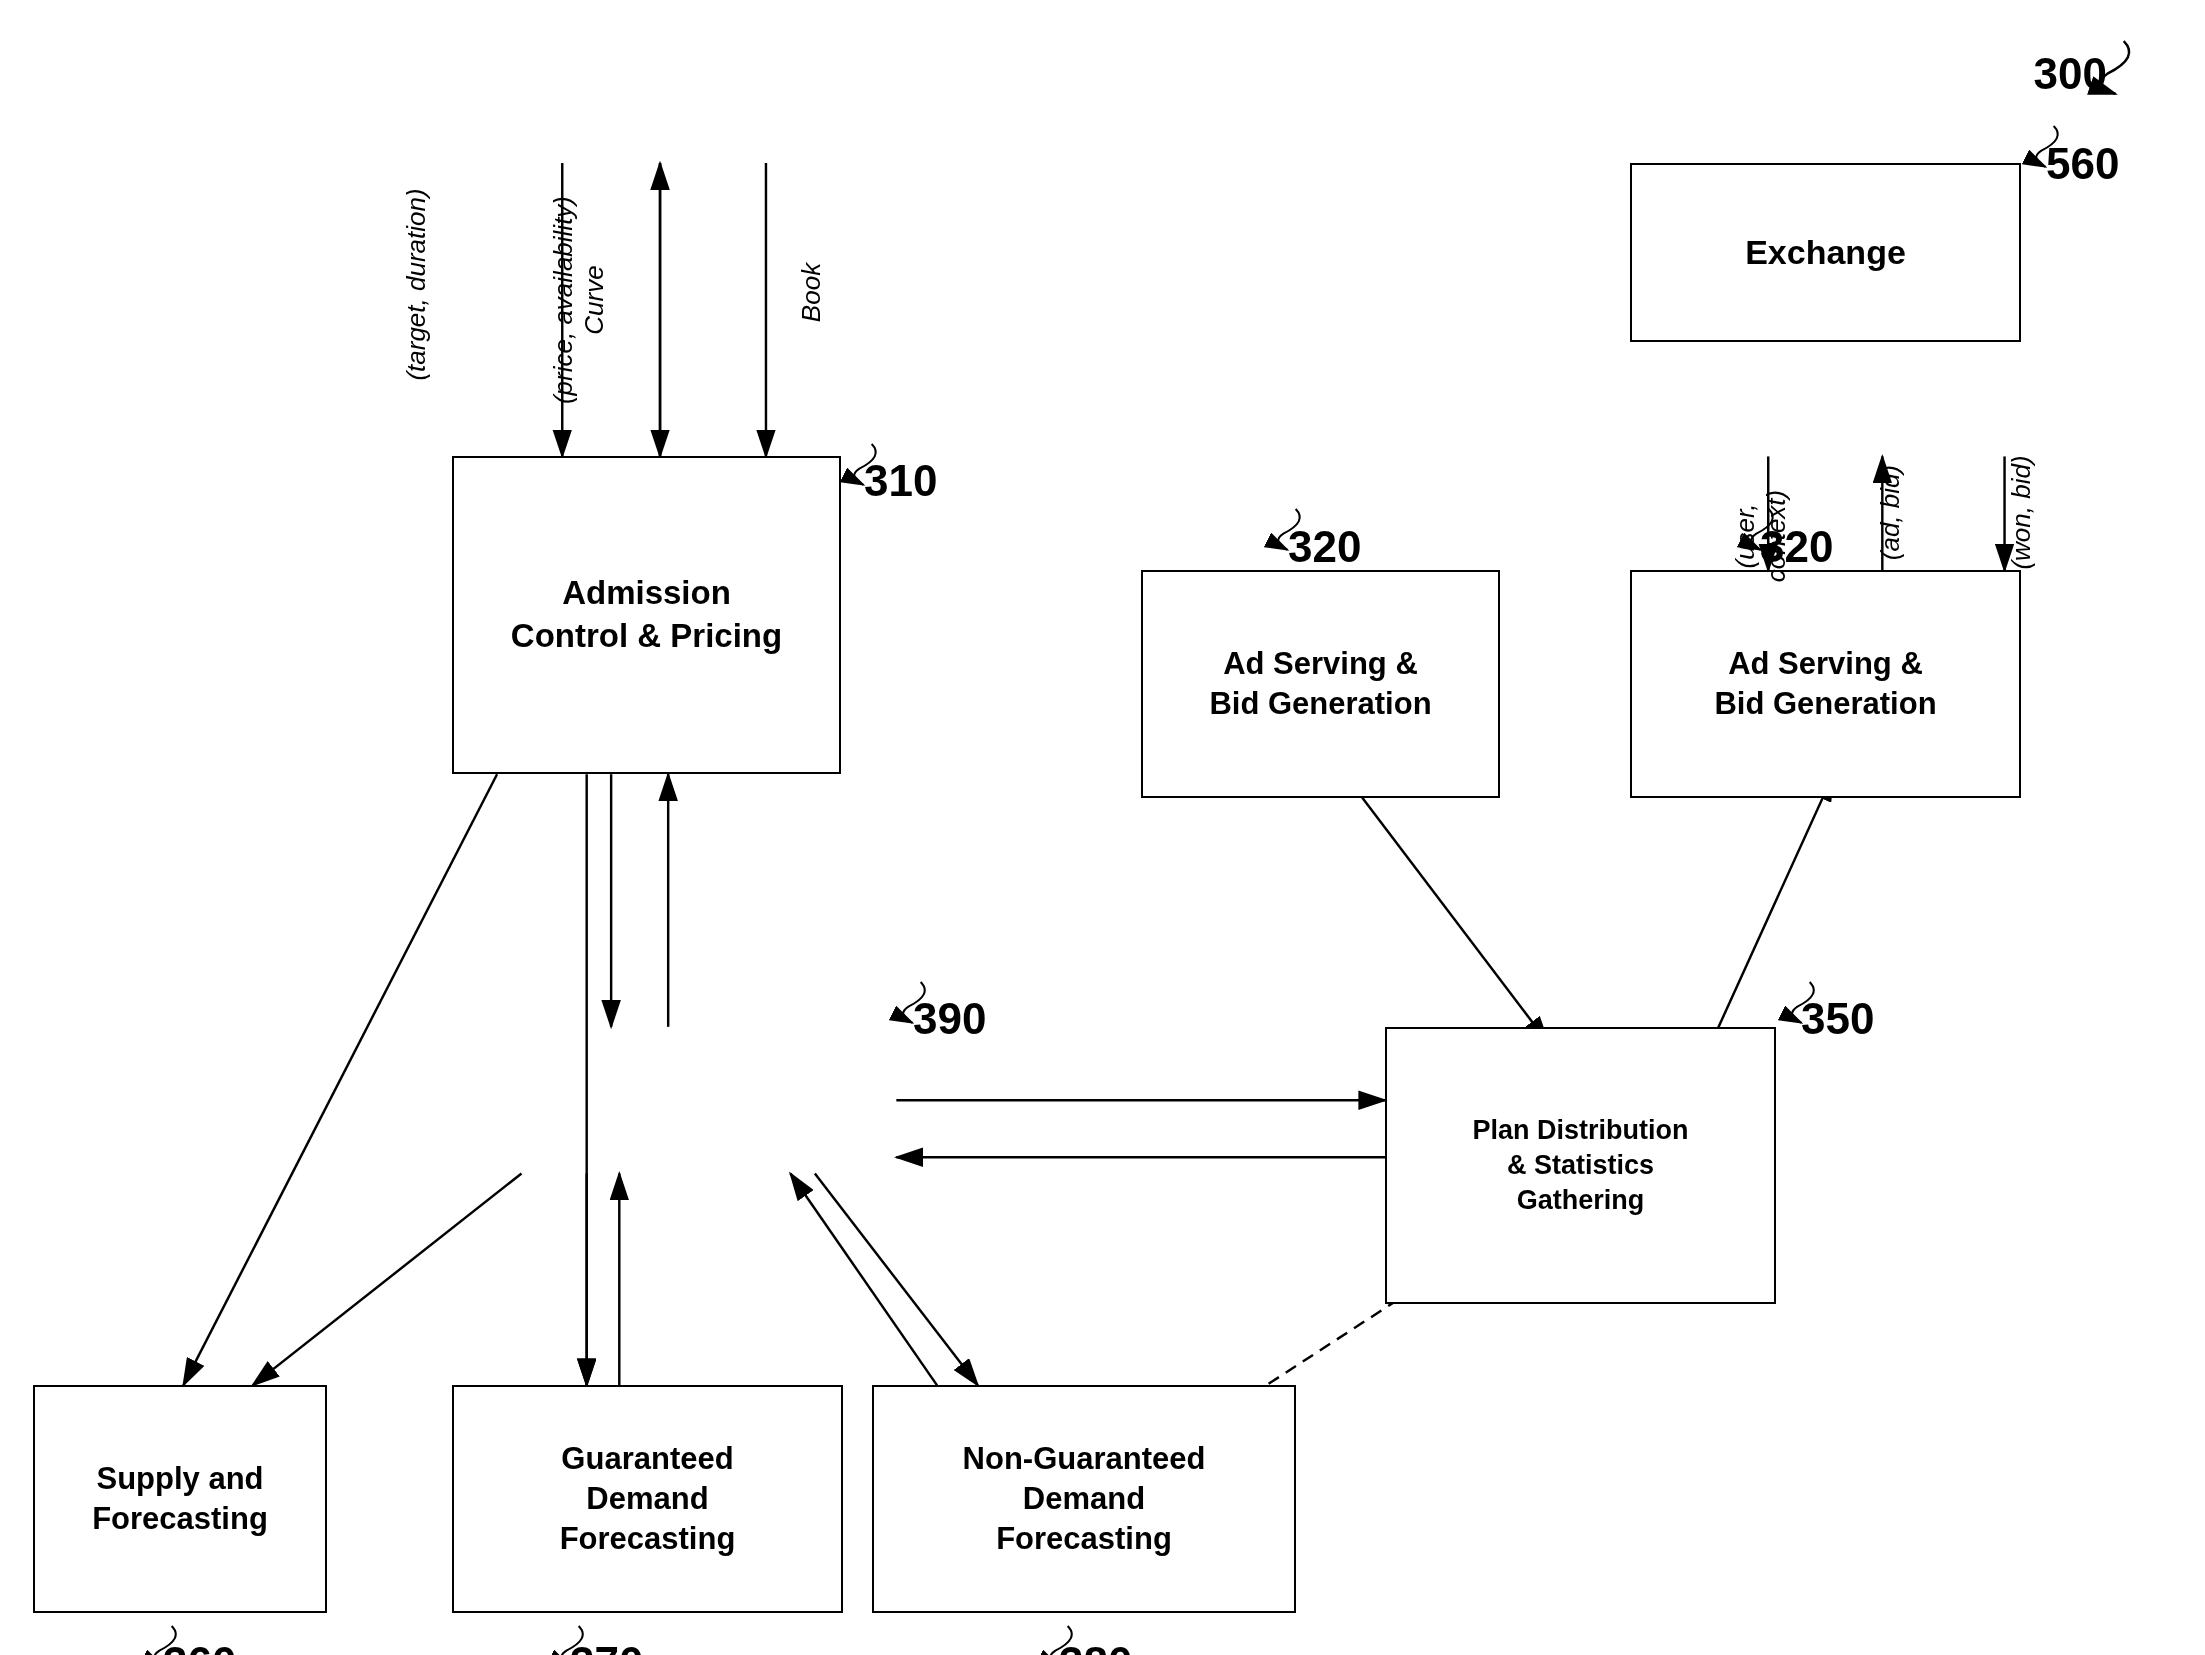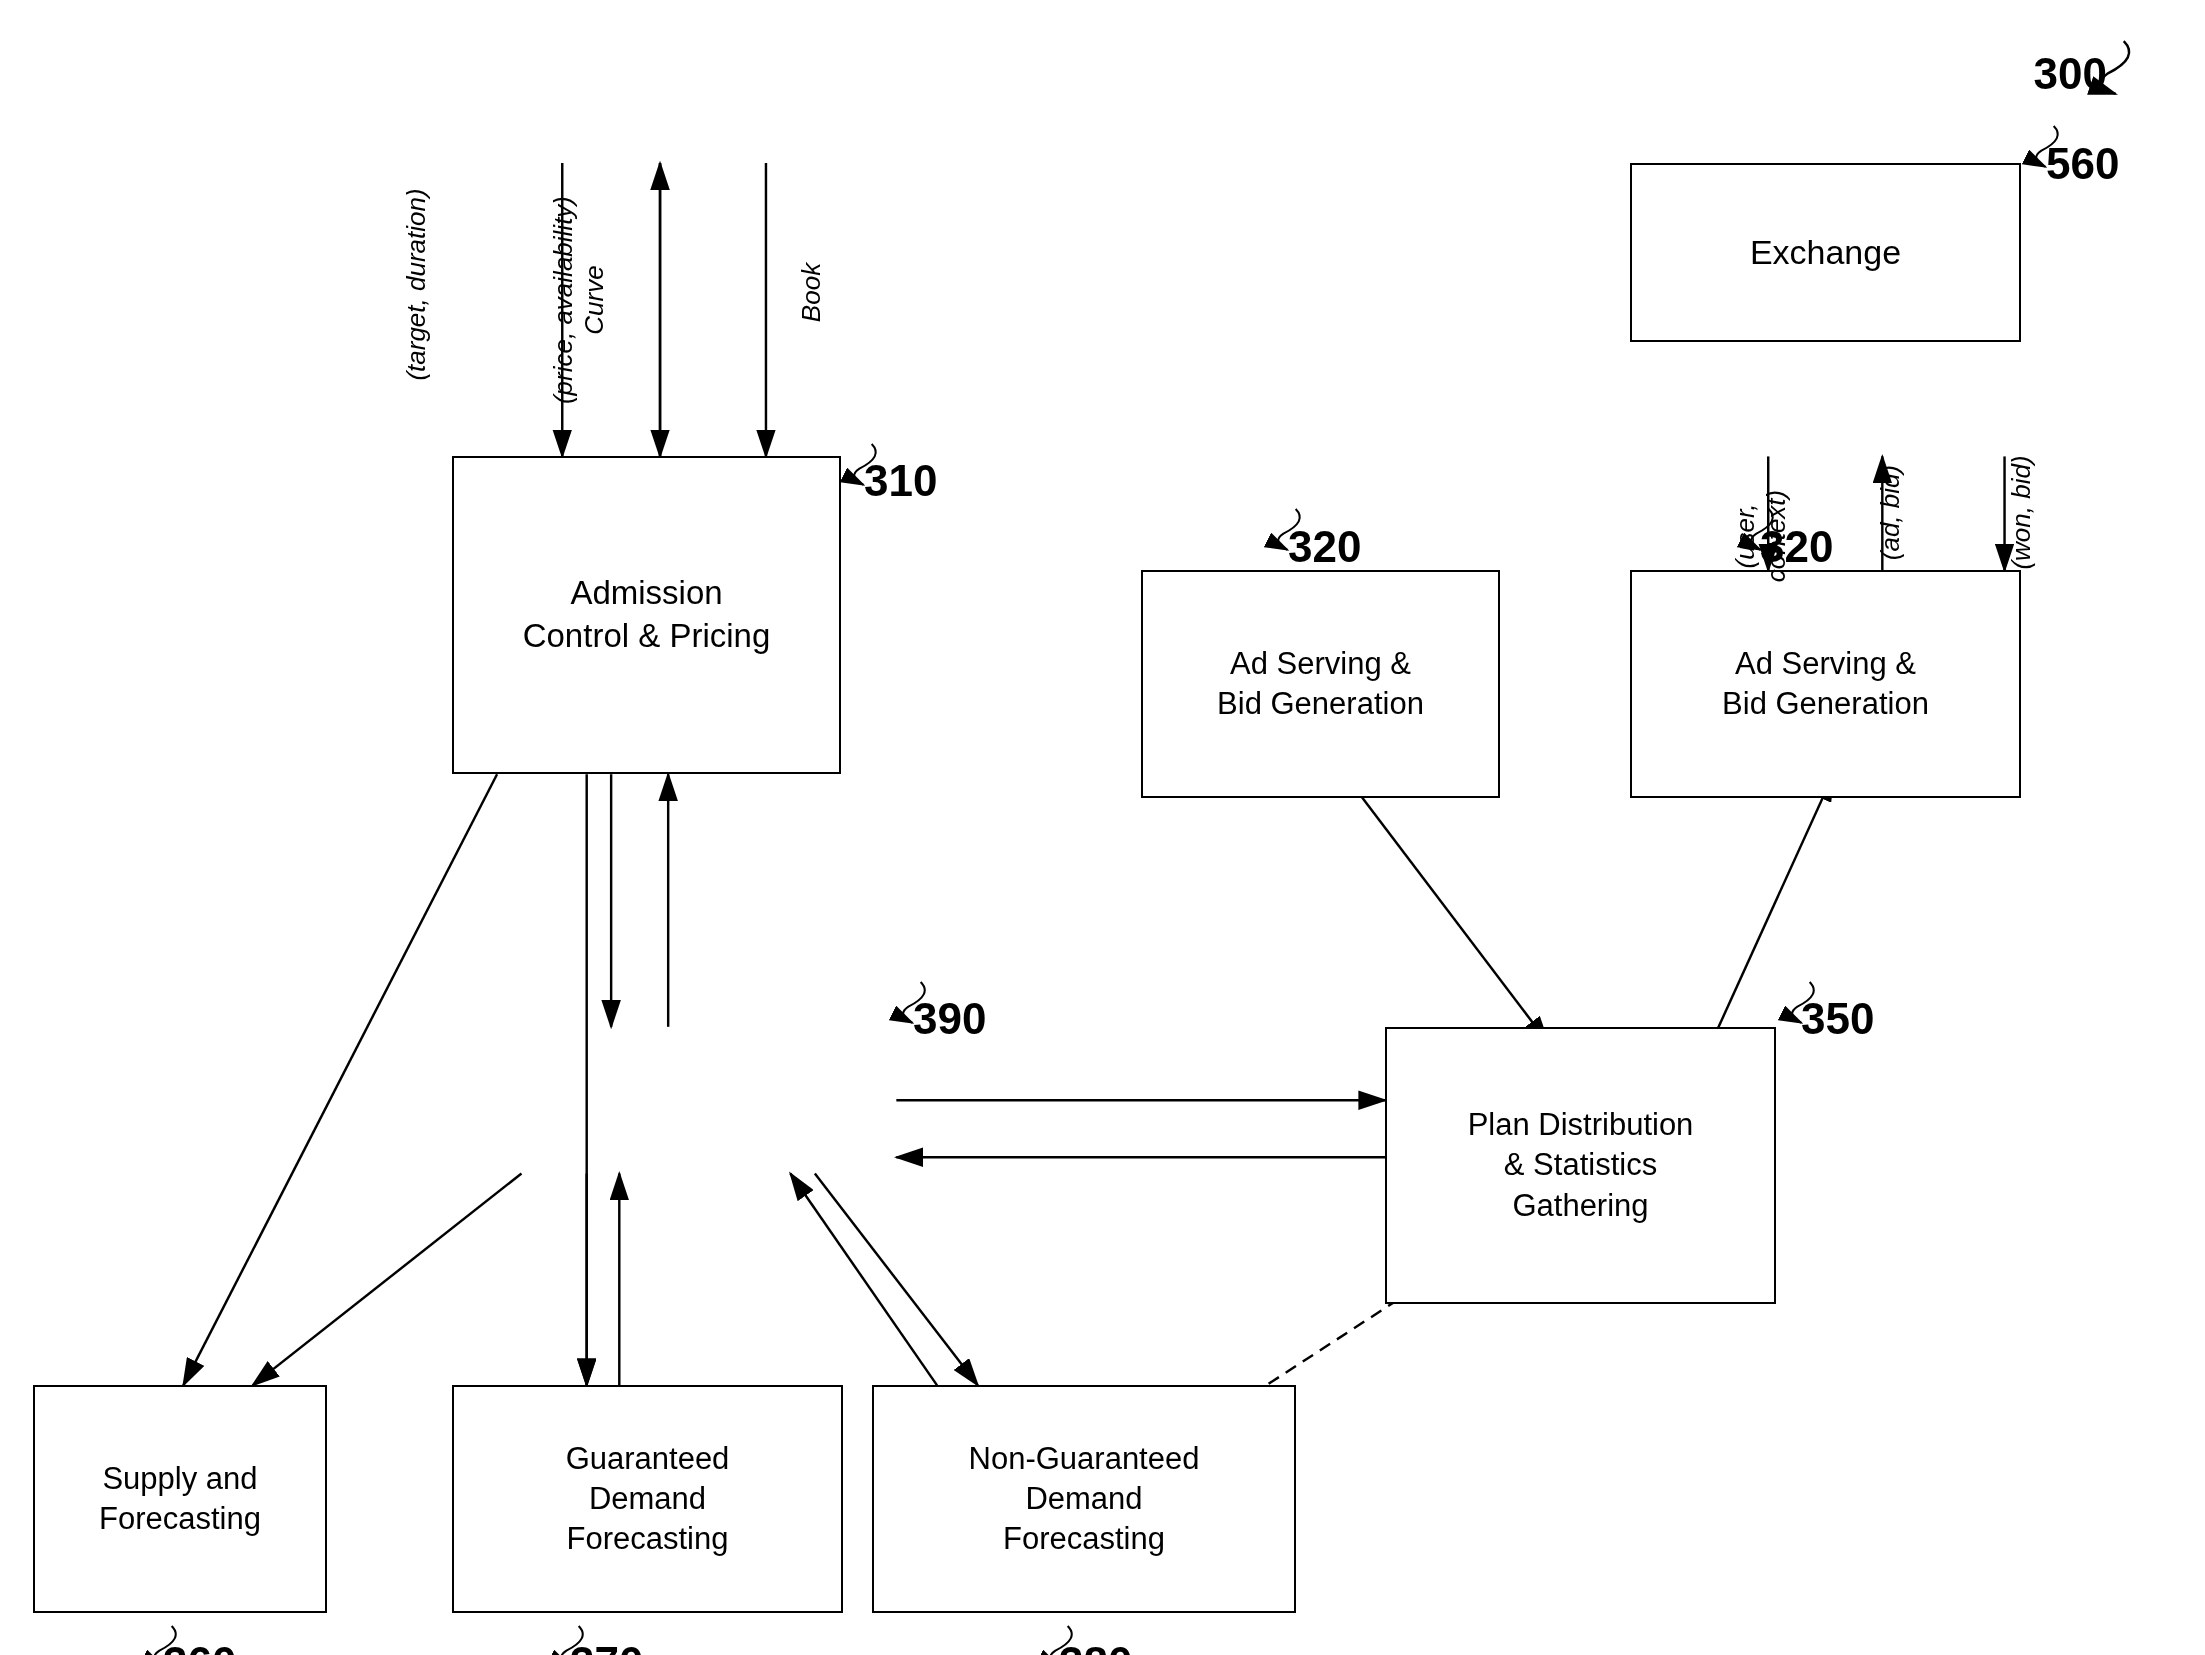--- a/index.html
+++ b/index.html
@@ -18,21 +18,21 @@
     }
     .box {
       position: absolute;
       border: 2.4px solid #000;
       background: #fff;
       display: flex;
       align-items: center;
       justify-content: center;
       text-align: center;
       font-size: 31px;
-      font-weight: normal;
+      font-weight: bold;
       line-height: 1.3;
       padding: 18px;
     }
     .arrow-label {
       position: absolute;
       font-size: 26px;
       color: #000;
       font-style: italic;
       text-align: center;
     }
@@ -155,21 +155,21 @@
   <svg style="position:absolute;top:505px;left:1736px;width:49px;height:49px;" viewBox="0 0 60 60" width="49" height="49">
     <path d="M40 5 Q55 20 25 35 Q10 45 30 55" stroke="#000" stroke-width="2.5" fill="none" marker-end="url(#arr)"></path>
   </svg>
 
 
   <div class="ref-number" style="top:994px; left:913px;">390</div>
   <svg style="position:absolute;top:978px;left:888px;width:49px;height:49px;" viewBox="0 0 60 60" width="49" height="49">
     <path d="M40 5 Q55 20 25 35 Q10 45 30 55" stroke="#000" stroke-width="2.5" fill="none" marker-end="url(#arr)"></path>
   </svg>
 
-  <div class="box" style="left:1385px; top:1027px; width:391px; height:277px; font-size:31px;">
+  <div class="box" style="left:1385px; top:1027px; width:391px; height:277px; font-size:27px;">
     <span>Plan Distribution<br>&amp; Statistics<br>Gathering</span>
   </div>
 
   <div class="ref-number" style="top:994px; left:1801px;">350</div>
   <svg style="position:absolute;top:978px;left:1777px;width:49px;height:49px;" viewBox="0 0 60 60" width="49" height="49">
     <path d="M40 5 Q55 20 25 35 Q10 45 30 55" stroke="#000" stroke-width="2.5" fill="none" marker-end="url(#arr)"></path>
   </svg>
 
   <div class="box" style="left:33px; top:1385px; width:294px; height:228px; font-size:31px;">
     <span>Supply and<br>Forecasting</span>

